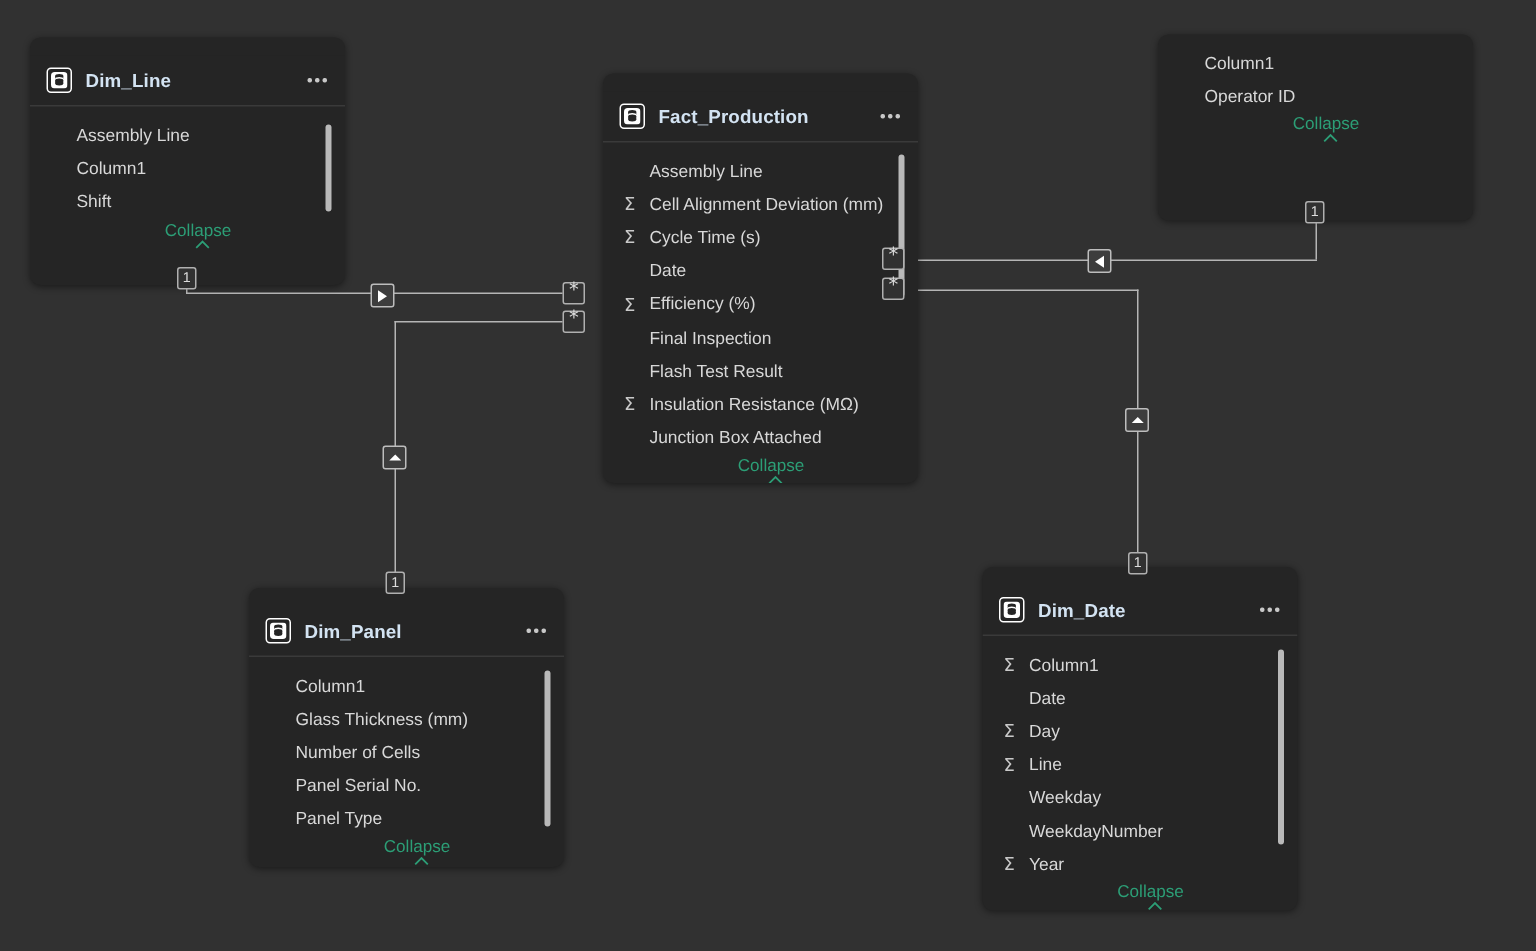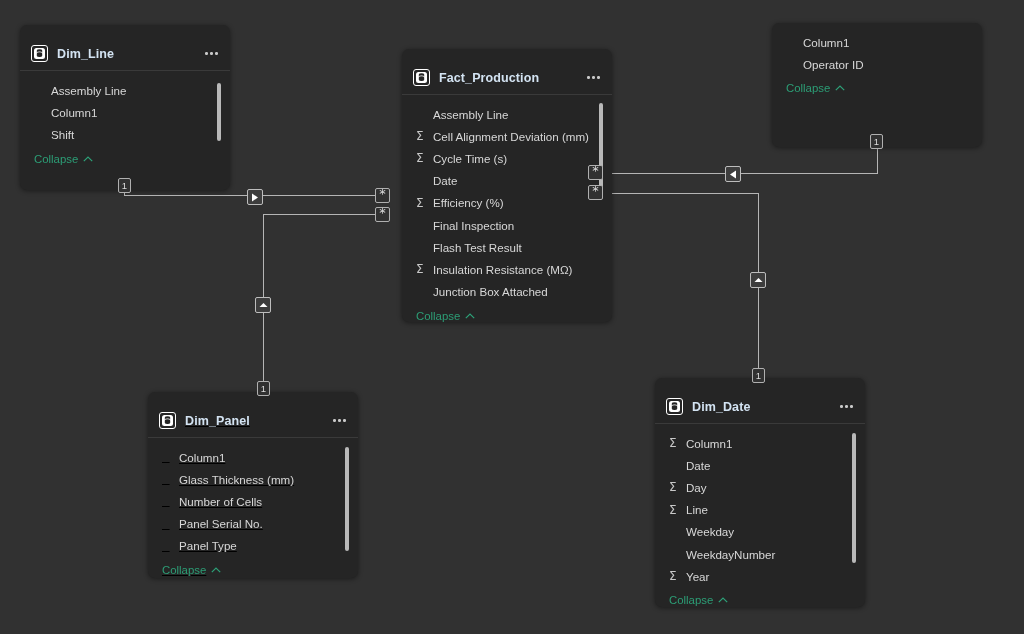--- a/index.html
+++ b/index.html
@@ -100,20 +100,21 @@
     padding-left: 4px;
     text-align: right;
   }
   .collapse-row {
     display: flex;
     align-items: center;
     height: 22px;
     padding-left: 14px;
     margin-top: 2px;
     margin-bottom: 8px;
+    flex-direction: column;
   }
   .collapse-label {
     font-size: 11.4px;
     color: #2c9e76;
     white-space: nowrap;
   }
   .chev { margin-left: 5px; display: block; }
 
   .scroll-track {
     position: absolute;
@@ -339,21 +340,21 @@
           <div class="collapse-row">
             <span class="collapse-label">Collapse</span>
             <span>
               <svg class="chev" width="10" height="6" viewBox="0 0 10 6">
                 <polyline points="0.8,5.2 5,1 9.2,5.2" fill="none" stroke="#2c9e76" stroke-width="1.2"></polyline>
               </svg>
             </span>
           </div>
         </div>
       </div>
-      <div class="table-card" style="left: 148px; top: 392px; width: 210px; height: 186px; text-decoration: underline;">
+      <div class="table-card" style="left: 166px; top: 392px; width: 210px; height: 186px;">
         <div class="card-header">
           <span class="tbl-icon">
             <svg width="11" height="11" viewBox="0 0 11 11">
               <rect x="0" y="0" width="11" height="11" rx="2.5" fill="#ffffff"></rect>
               <ellipse cx="5.5" cy="2.6" rx="2.7" ry="1.25" fill="#252525"></ellipse>
               <rect x="2.8" y="2.6" width="5.4" height="1.9" fill="#252525"></rect>
               <ellipse cx="5.5" cy="4.6" rx="2.7" ry="1.2" fill="#ffffff"></ellipse>
               <ellipse cx="5.5" cy="5.6" rx="2.7" ry="1.25" fill="#252525"></ellipse>
               <rect x="2.8" y="5.6" width="5.4" height="2.1" fill="#252525"></rect>
               <ellipse cx="5.5" cy="7.7" rx="2.7" ry="1.25" fill="#252525"></ellipse>

